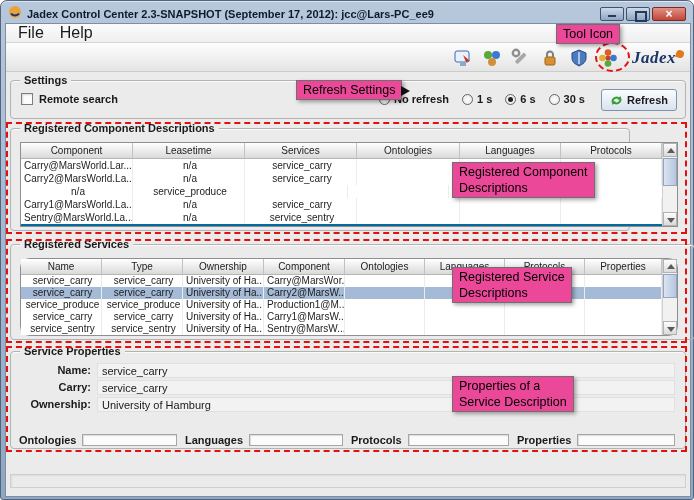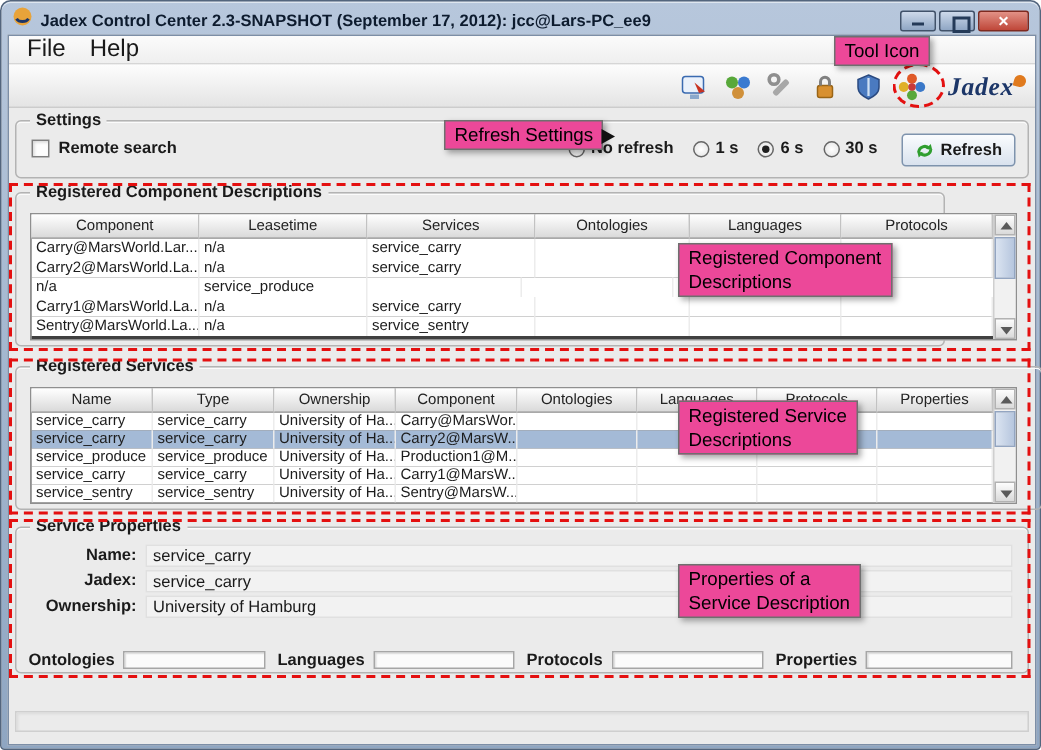--- a/index.html
+++ b/index.html
@@ -65,26 +65,26 @@
   .rlabel { font-size:11px; font-weight:bold; color:#1a1a1a; white-space:nowrap; }
   .refresh-btn { position:absolute; right:8px; top:8px; width:76px; height:22px;
     border:1px solid #7e93ad; border-radius:3px; background:linear-gradient(#fafcfe,#d9e2ee);
     display:flex; align-items:center; justify-content:center; gap:4px;
     font-family:"Liberation Sans",sans-serif; font-size:11px; font-weight:bold; color:#1a1a1a; }
 
   
   .jtable { position:absolute; left:9px; top:13px; width:658px;
     background:#fff; border:1px solid #8f8f8f; }
   #comps-table { height:85px; }
-  #svcs-table  { height:78px; }
+  #svcs-table  { height:78px;border-radius:10px; }
   .jt-head { position:absolute; left:0; top:0; right:15px; height:16px; display:flex; }
   .jt-hcell { height:16px; line-height:15px; text-align:center; font-size:10px; color:#222;
     background:linear-gradient(#ffffff,#dadada); border-right:1px solid #c2c2c2;
     border-bottom:1px solid #b5b5b5; overflow:hidden; white-space:nowrap; flex:0 0 auto; }
-  .jt-body { position:absolute; left:0; top:16px; right:15px; bottom:0; background:#404040; overflow:hidden; }
+  .jt-body { position:absolute; left:0; top:16px; right:15px; bottom:0; background:#0369a1; overflow:hidden;text-align:center; }
   .jt-row { display:flex; height:13px; background:#fff; }
   #svcs-table .jt-row { height:12px; }
   .jt-row.sel { background:#a4bad6; }
   .jt-cell { height:13px; line-height:13px; font-size:10px; color:#1c1c1c; padding-left:3px;
     border-right:1px solid #ececec; overflow:hidden; white-space:nowrap; flex:0 0 auto; }
   #svcs-table .jt-cell { height:12px; line-height:12px; }
   .vsb { position:absolute; right:0; top:0; bottom:0; width:15px; background:#f1f1f1; border-left:1px solid #cfcfcf; }
   .sb-btn { position:absolute; left:0; right:0; height:14px;
     background:linear-gradient(#fdfdfd,#dadada); border:1px solid #b2b2b2; }
   .sb-up { top:0; } .sb-dn { bottom:0; }
@@ -379,21 +379,21 @@
         </div>
     </div>
 
     <div class="tpanel p-props">
       <span class="tpanel-title">Service Properties</span>
       <div class="prow prow1">
         <span class="plabel">Name:</span>
         <span class="pvalue">service_carry</span>
       </div>
       <div class="prow prow2">
-        <span class="plabel">Jadex:</span>
+        <span class="plabel">Carry:</span>
         <span class="pvalue">service_carry</span>
       </div>
       <div class="prow prow3">
         <span class="plabel">Ownership:</span>
         <span class="pvalue">University of Hamburg</span>
       </div>
       <div id="prop-groups">
           <div class="pgroup">
             <span class="pg-label">Ontologies</span>
             <div class="pg-field"></div>

